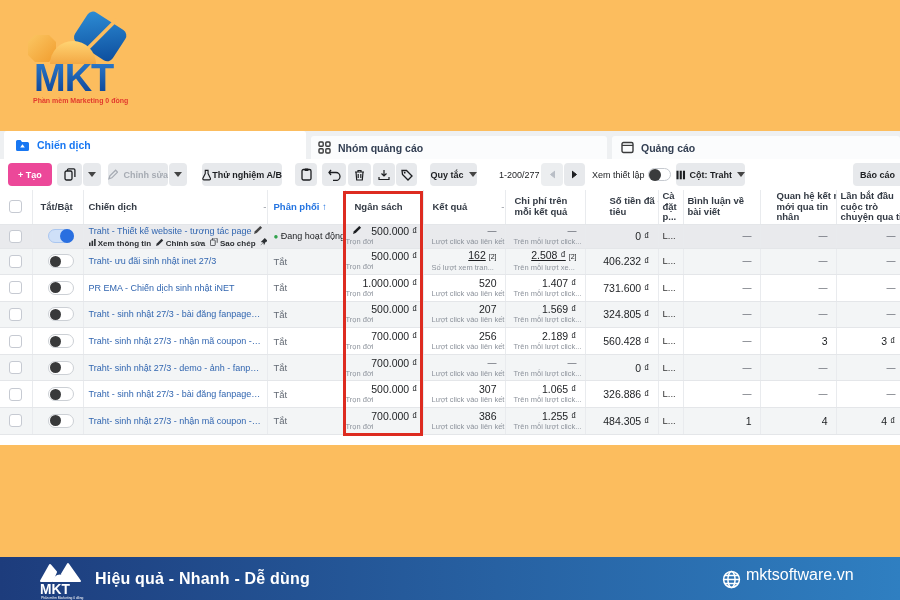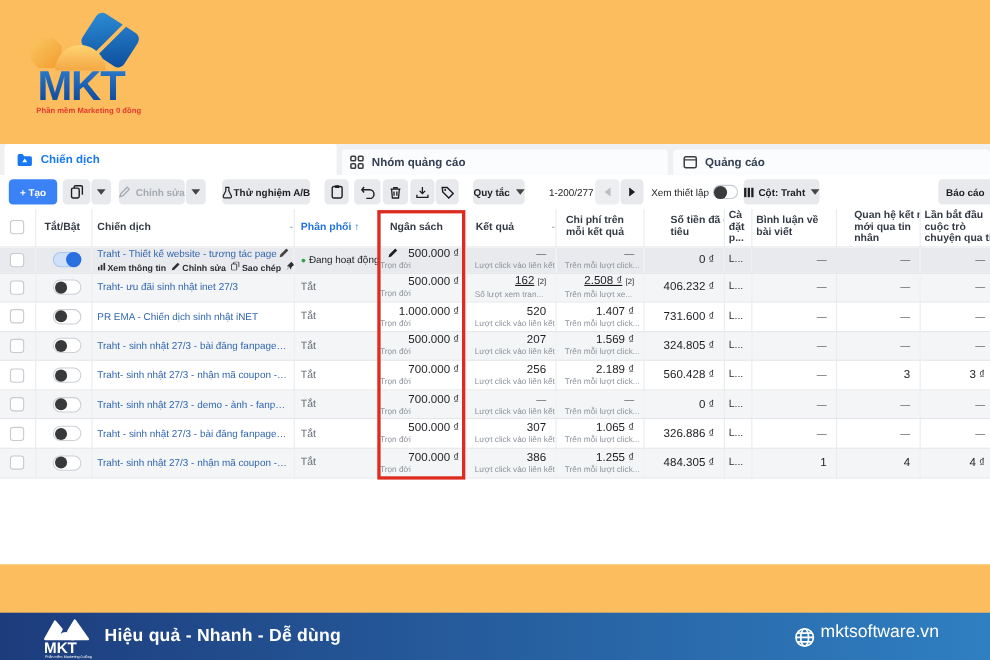--- a/index.html
+++ b/index.html
@@ -1,18 +1,18 @@
 <!DOCTYPE html>
 <html><head>
 <meta charset="utf-8">
 <style>
 *{margin:0;padding:0;box-sizing:border-box}
 html,body{width:900px;height:600px;overflow:hidden}
 body{background:#fcbd5e;font-family:"Liberation Sans",sans-serif;position:relative}
-.shot{position:absolute;left:0;top:131px;width:900px;height:382px;background:#fff;overflow:hidden}
+.shot{position:absolute;left:0;top:131px;width:900px;height:314px;background:#fff;overflow:hidden}
 
 .tabs{position:absolute;left:0;top:0;width:900px;height:28px;background:#eef0f2}
 .tab{position:absolute;top:5px;height:23px;background:#fbfcfd;display:flex;align-items:center;font-size:10.5px;color:#344054;font-weight:bold;border-radius:3px 3px 0 0}
 .tab1{left:4px;top:0;height:28px;width:302px;background:#fff;color:#1877f2}
 .tab2{left:311px;width:296px}
 .tab3{left:612px;width:288px}
 
 .bar{position:absolute;left:0;top:28px;width:900px;height:31px;background:#fff}
 .btn{position:absolute;top:4px;height:23px;background:#e7e9ec;border-radius:4px;display:flex;align-items:center;justify-content:center;font-size:9px;color:#1c1e21;font-weight:bold;white-space:nowrap}
 .lbl{position:absolute;top:4px;height:23px;display:flex;align-items:center;font-size:9px;color:#1c1e21;white-space:nowrap}
@@ -97,21 +97,21 @@
       </div>
     <div class="tab tab3">
         <svg width="13" height="13" style="margin:0 0 0 9px" viewBox="0 0 13 13">
           <rect x="1" y="1.5" width="11" height="10" rx="1.5" fill="none" stroke="#3a3b3c" stroke-width="1.4"></rect>
           <path d="M1,4.4 h11" stroke="#3a3b3c" stroke-width="1.2"></path>
         </svg>
         <span style="margin-left:7px;color:#344054">Quảng cáo</span>
       </div>
   </div>
   <div class="bar">
-    <div class="btn" style="left:8px;width:44px;background:#3b82f6;color:#fff">+ Tạo</div>
+    <div class="btn" style="left:8px;width:44px;background:#ec4899;color:#fff">+ Tạo</div>
     <div class="btn" style="left:57px;width:25px">
         <svg width="12" height="13" viewBox="0 0 12 13">
           <g fill="none" stroke="#1c1e21" stroke-width="1.3">
             <rect x="1" y="3" width="7" height="9" rx="1.5"></rect>
             <path d="M3.5,3 v-1 a1.2,1.2 0 0 1 1.2,-1.2 h5 a1.2,1.2 0 0 1 1.2,1.2 v7"></path>
           </g>
         </svg>
       </div>
     <div class="btn" style="left:83px;width:18px">
         <span class="tri-d"></span>

